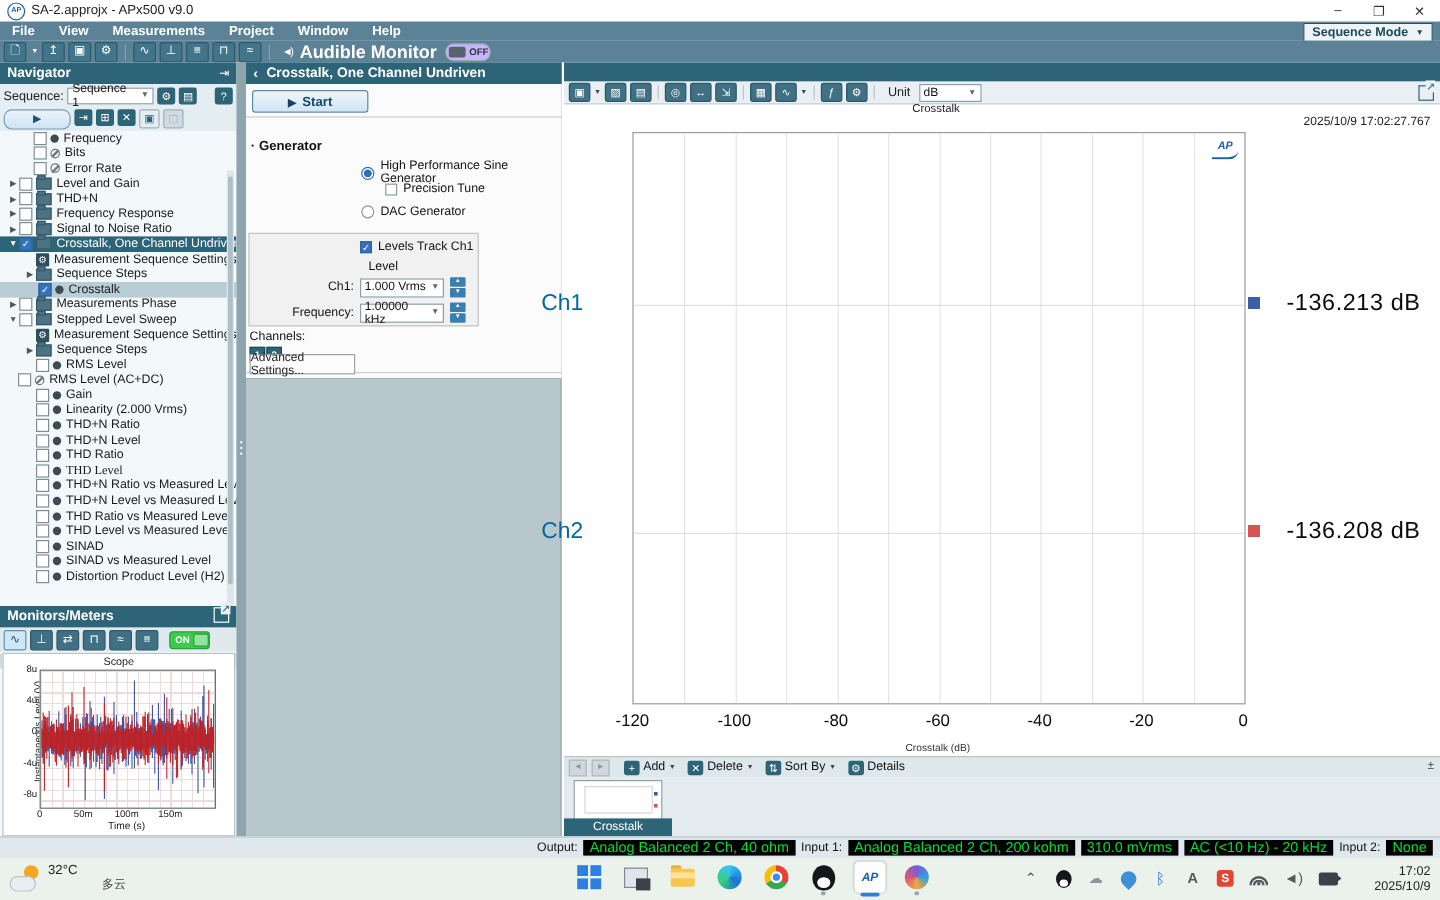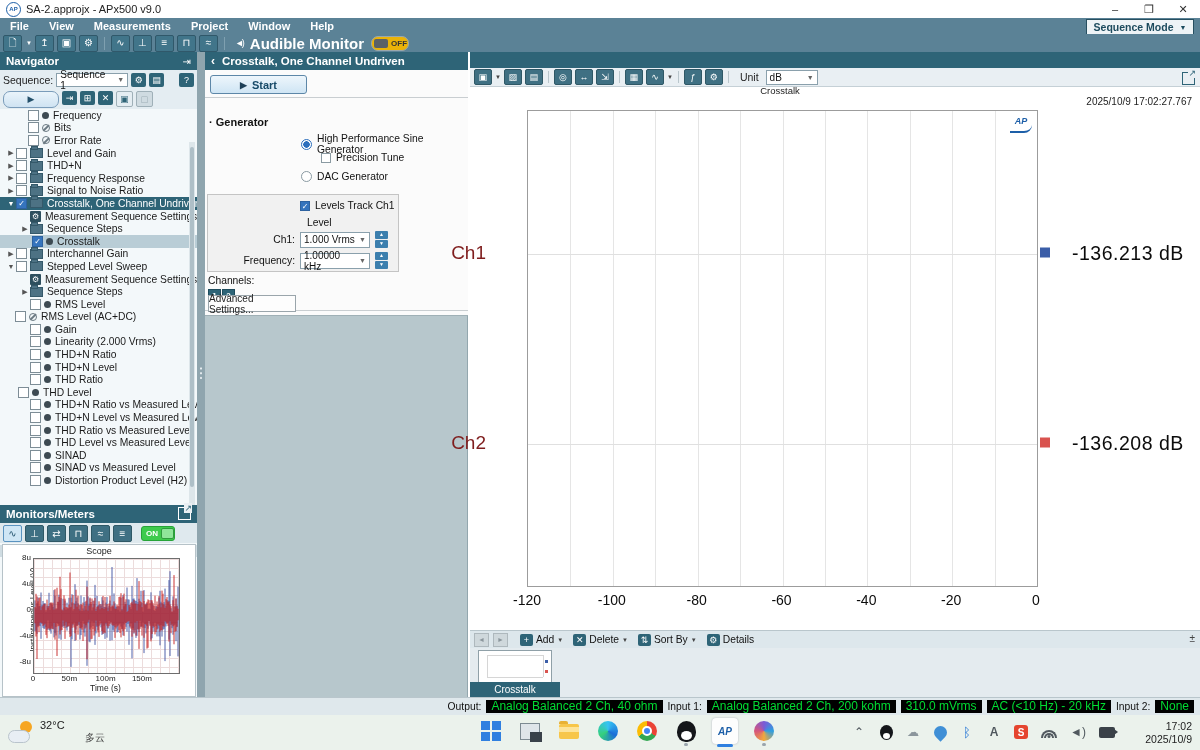--- a/index.html
+++ b/index.html
@@ -19,21 +19,21 @@
   .menu-item{color:#fff;font-weight:bold;font-size:11px;padding:0 10px;}
   #seqmode{position:absolute;right:6px;top:1px;width:106px;height:14px;background:#eef3f6;border:1px solid #274f60;
            display:flex;align-items:center;justify-content:center;font-size:10.5px;font-weight:bold;color:#1d4b5e;gap:6px;}
   #toolbar{left:0;top:34px;width:1200px;height:18px;background:#5b8296;display:flex;align-items:center;gap:3px;padding-left:3px;box-sizing:border-box;}
   .tbtn{width:17px;height:15px;background:#41758a;border:1px solid #30586a;border-radius:2px;color:#fff;
         display:flex;align-items:center;justify-content:center;font-size:10px;line-height:1;}
   .tsep{width:1px;height:13px;background:#7fa0b0;margin:0 3px;}
   .caret{font-size:6px;color:#fff;margin-left:1px;}
   #audmon-label{color:#fff;font-weight:bold;font-size:15px;margin:0 4px;}
   #spk{color:#fff;font-size:9px;margin-left:4px;letter-spacing:-2px;}
-  .toggle-off{width:36px;height:13px;background:#eab308;border:1px solid #9aa7ad;border-radius:7px;
+  .toggle-off{width:36px;height:13px;background:#c4b5fd;border:1px solid #9aa7ad;border-radius:7px;
               display:flex;align-items:center;font-size:8px;font-weight:bold;color:#333;}
   .toggle-off .knob{width:14px;height:9px;background:#5a6168;border-radius:2px;margin:0 3px 0 2px;}
   
   .phead{background:#2e6477;color:#fff;font-weight:bold;font-size:11.5px;display:flex;align-items:center;
          padding:0 6px;box-sizing:border-box;}
   .phead .hicon{margin-left:auto;font-size:10px;font-weight:normal;}
   
   #nav-col{left:0;top:52px;width:197px;height:645px;background:#f3f8fa;}
   #nav-head{left:0;top:0;width:197px;height:18px;}
   #seq-row{left:0;top:18px;width:197px;height:19px;background:#e4edf2;display:flex;align-items:center;gap:3px;padding:0 3px;box-sizing:border-box;}
@@ -120,21 +120,21 @@
   .gsep{width:1px;height:12px;background:#b9c6cc;margin:0 2px;}
   #unit-lbl{font-size:10.5px;color:#222;margin-left:6px;}
   #ext-link{position:absolute;right:5px;top:19px;}
   .extlink{width:11px;height:11px;border:1.5px solid #2e6477;position:relative;display:inline-block;}
   .extlink::after{content:"↗";position:absolute;right:-2px;top:-5px;font-size:9px;color:#2e6477;background:#e9eff3;}
   #chart-title{left:0;top:33px;width:620px;text-align:center;font-size:9.5px;color:#222;}
   #chart-ts{left:0;top:44px;width:722px;text-align:right;font-size:10px;color:#222;}
   #plot{left:57px;top:58px;width:509px;height:475px;border:1px solid #9c9c9c;background:#fff;}
   .vgrid{position:absolute;top:0;bottom:0;width:1px;background:#e5e5e5;}
   .hgrid{position:absolute;left:0;right:0;height:1px;background:#e0e0e0;}
-  .ch-lab{position:absolute;right:714px;font-size:19px;color:#7f1d1d;transform:translateY(-50%);}
+  .ch-lab{position:absolute;right:714px;font-size:19px;color:#0369a1;transform:translateY(-50%);}
   .readout{position:absolute;left:570px;display:flex;align-items:center;gap:22px;transform:translateY(-50%);}
   .readout .mk{width:10px;height:10px;}
   .readout .val{font-size:19.5px;color:#0c0c0c;letter-spacing:0.5px;}
   .xtick{position:absolute;top:540px;font-size:14px;color:#0c0c0c;transform:translateX(-50%);}
   #xlabel{left:57px;top:566px;width:509px;text-align:center;font-size:8.5px;color:#333;}
   #ap-chart-logo{left:540px;top:64px;width:22px;height:15px;color:#1d5fa8;font-size:9px;font-weight:bold;
                  font-style:italic;border-bottom:2px solid #1d5fa8;border-radius:0 0 8px 0;text-align:center;}
   #gnav{left:0;top:578px;width:730px;height:18px;background:#dde7ec;border-top:1px solid #b9c6cc;
         display:flex;align-items:center;gap:4px;padding:0 4px;box-sizing:border-box;}
   .gnav-arrow{width:13px;height:12px;background:#cfd8dc;border:1px solid #aeb8bd;color:#8b969c;
@@ -331,21 +331,21 @@
         </div>
         <div class="trow sel-secondary" style="padding-left: 32px;">
           <span class="cbx ck">✓</span>
           <span class="ti ti-dot"></span>
           <span>Crosstalk</span>
         </div>
         <div class="trow" style="padding-left: 6px;">
           <span class="exp">▶</span>
           <span class="cbx"></span>
           <span class="ti ti-folder"></span>
-          <span>Interchannel Gain</span>
+          <span>Measurements Phase</span>
         </div>
         <div class="trow" style="padding-left: 6px;">
           <span class="exp">▼</span>
           <span class="cbx"></span>
           <span class="ti ti-folder"></span>
           <span>Stepped Level Sweep</span>
         </div>
         <div class="trow" style="padding-left: 30px;">
           <span class="ti ti-gear">⚙</span>
           <span>Measurement Sequence Settings...</span>
@@ -383,21 +383,21 @@
         <div class="trow" style="padding-left: 30px;">
           <span class="cbx"></span>
           <span class="ti ti-dot"></span>
           <span>THD+N Level</span>
         </div>
         <div class="trow" style="padding-left: 30px;">
           <span class="cbx"></span>
           <span class="ti ti-dot"></span>
           <span>THD Ratio</span>
         </div>
-        <div class="trow" style="padding-left: 18px;">
+        <div class="trow" style="padding-left: 30px; font-family: Liberation Serif, serif;">
           <span class="cbx"></span>
           <span class="ti ti-dot"></span>
           <span>THD Level</span>
         </div>
         <div class="trow" style="padding-left: 30px;">
           <span class="cbx"></span>
           <span class="ti ti-dot"></span>
           <span>THD+N Ratio vs Measured Level</span>
         </div>
         <div class="trow" style="padding-left: 30px;">
@@ -609,20 +609,21 @@
       </div>
     <div id="xticks">
         <span class="xtick" style="left: 57px;">-120</span>
         <span class="xtick" style="left: 141.833px;">-100</span>
         <span class="xtick" style="left: 226.667px;">-80</span>
         <span class="xtick" style="left: 311.5px;">-60</span>
         <span class="xtick" style="left: 396.333px;">-40</span>
         <span class="xtick" style="left: 481.167px;">-20</span>
         <span class="xtick" style="left: 566px;">0</span>
       </div>
+    <div id="xlabel" class="abs">Crosstalk (dB)</div>
     <div id="gnav" class="abs">
       <span class="gnav-arrow">◄</span>
       <span class="gnav-arrow">►</span>
       <span style="width:4px;"></span>
       <span id="gnav-btns" style="display:flex;gap:10px;align-items:center;">
           <span class="gnav-btn">
             <span class="gnav-ic">+</span>
             <span>Add</span>
             <span class="gnav-caret">▼</span>
           </span>

